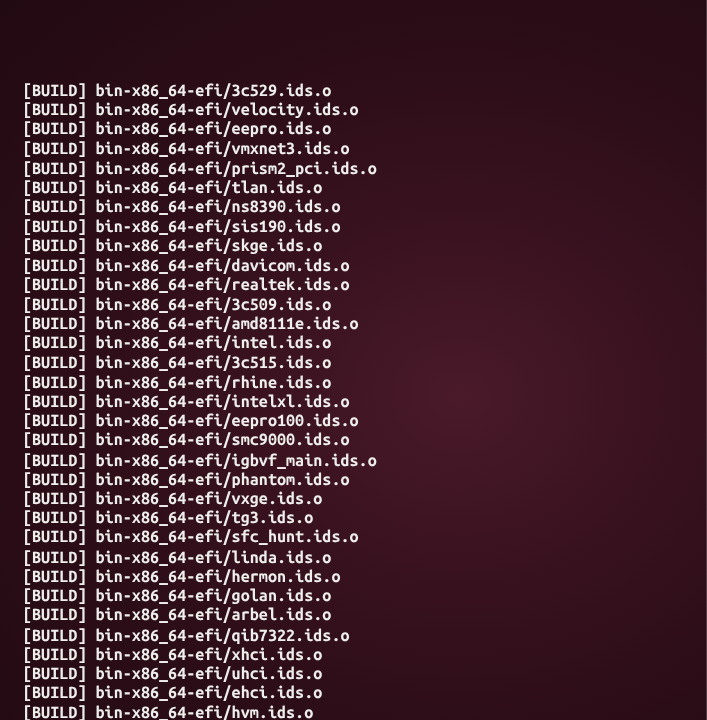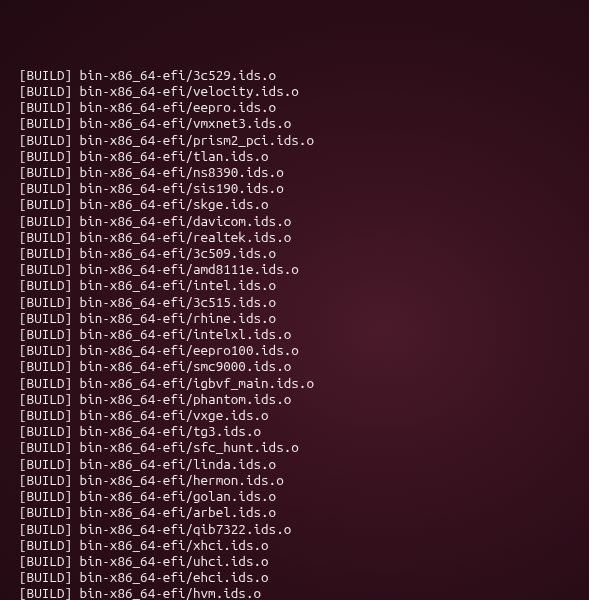--- a/index.html
+++ b/index.html
@@ -9,21 +9,21 @@
     font-family: "Ubuntu Mono", "DejaVu Sans Mono", "Consolas", monospace;
     font-size: 13.5px;
     line-height: 16.2px;
     color: #eeeeec;
     width: 589px;
     height: 600px;
     box-sizing: border-box;
     overflow: hidden;
     white-space: pre;
   }
-  .line { display: block; }
+  .line { display: block; font-weight: bold; }
 </style>
 </head>
 <body>
 
 
 
 <div id="terminal-output"><span class="line">  [BUILD] bin-x86_64-efi/3c529.ids.o</span><span class="line">  [BUILD] bin-x86_64-efi/velocity.ids.o</span><span class="line">  [BUILD] bin-x86_64-efi/eepro.ids.o</span><span class="line">  [BUILD] bin-x86_64-efi/vmxnet3.ids.o</span><span class="line">  [BUILD] bin-x86_64-efi/prism2_pci.ids.o</span><span class="line">  [BUILD] bin-x86_64-efi/tlan.ids.o</span><span class="line">  [BUILD] bin-x86_64-efi/ns8390.ids.o</span><span class="line">  [BUILD] bin-x86_64-efi/sis190.ids.o</span><span class="line">  [BUILD] bin-x86_64-efi/skge.ids.o</span><span class="line">  [BUILD] bin-x86_64-efi/davicom.ids.o</span><span class="line">  [BUILD] bin-x86_64-efi/realtek.ids.o</span><span class="line">  [BUILD] bin-x86_64-efi/3c509.ids.o</span><span class="line">  [BUILD] bin-x86_64-efi/amd8111e.ids.o</span><span class="line">  [BUILD] bin-x86_64-efi/intel.ids.o</span><span class="line">  [BUILD] bin-x86_64-efi/3c515.ids.o</span><span class="line">  [BUILD] bin-x86_64-efi/rhine.ids.o</span><span class="line">  [BUILD] bin-x86_64-efi/intelxl.ids.o</span><span class="line">  [BUILD] bin-x86_64-efi/eepro100.ids.o</span><span class="line">  [BUILD] bin-x86_64-efi/smc9000.ids.o</span><span class="line">  [BUILD] bin-x86_64-efi/igbvf_main.ids.o</span><span class="line">  [BUILD] bin-x86_64-efi/phantom.ids.o</span><span class="line">  [BUILD] bin-x86_64-efi/vxge.ids.o</span><span class="line">  [BUILD] bin-x86_64-efi/tg3.ids.o</span><span class="line">  [BUILD] bin-x86_64-efi/sfc_hunt.ids.o</span><span class="line">  [BUILD] bin-x86_64-efi/linda.ids.o</span><span class="line">  [BUILD] bin-x86_64-efi/hermon.ids.o</span><span class="line">  [BUILD] bin-x86_64-efi/golan.ids.o</span><span class="line">  [BUILD] bin-x86_64-efi/arbel.ids.o</span><span class="line">  [BUILD] bin-x86_64-efi/qib7322.ids.o</span><span class="line">  [BUILD] bin-x86_64-efi/xhci.ids.o</span><span class="line">  [BUILD] bin-x86_64-efi/uhci.ids.o</span><span class="line">  [BUILD] bin-x86_64-efi/ehci.ids.o</span><span class="line">  [BUILD] bin-x86_64-efi/hvm.ids.o</span></div>
 
 
 

